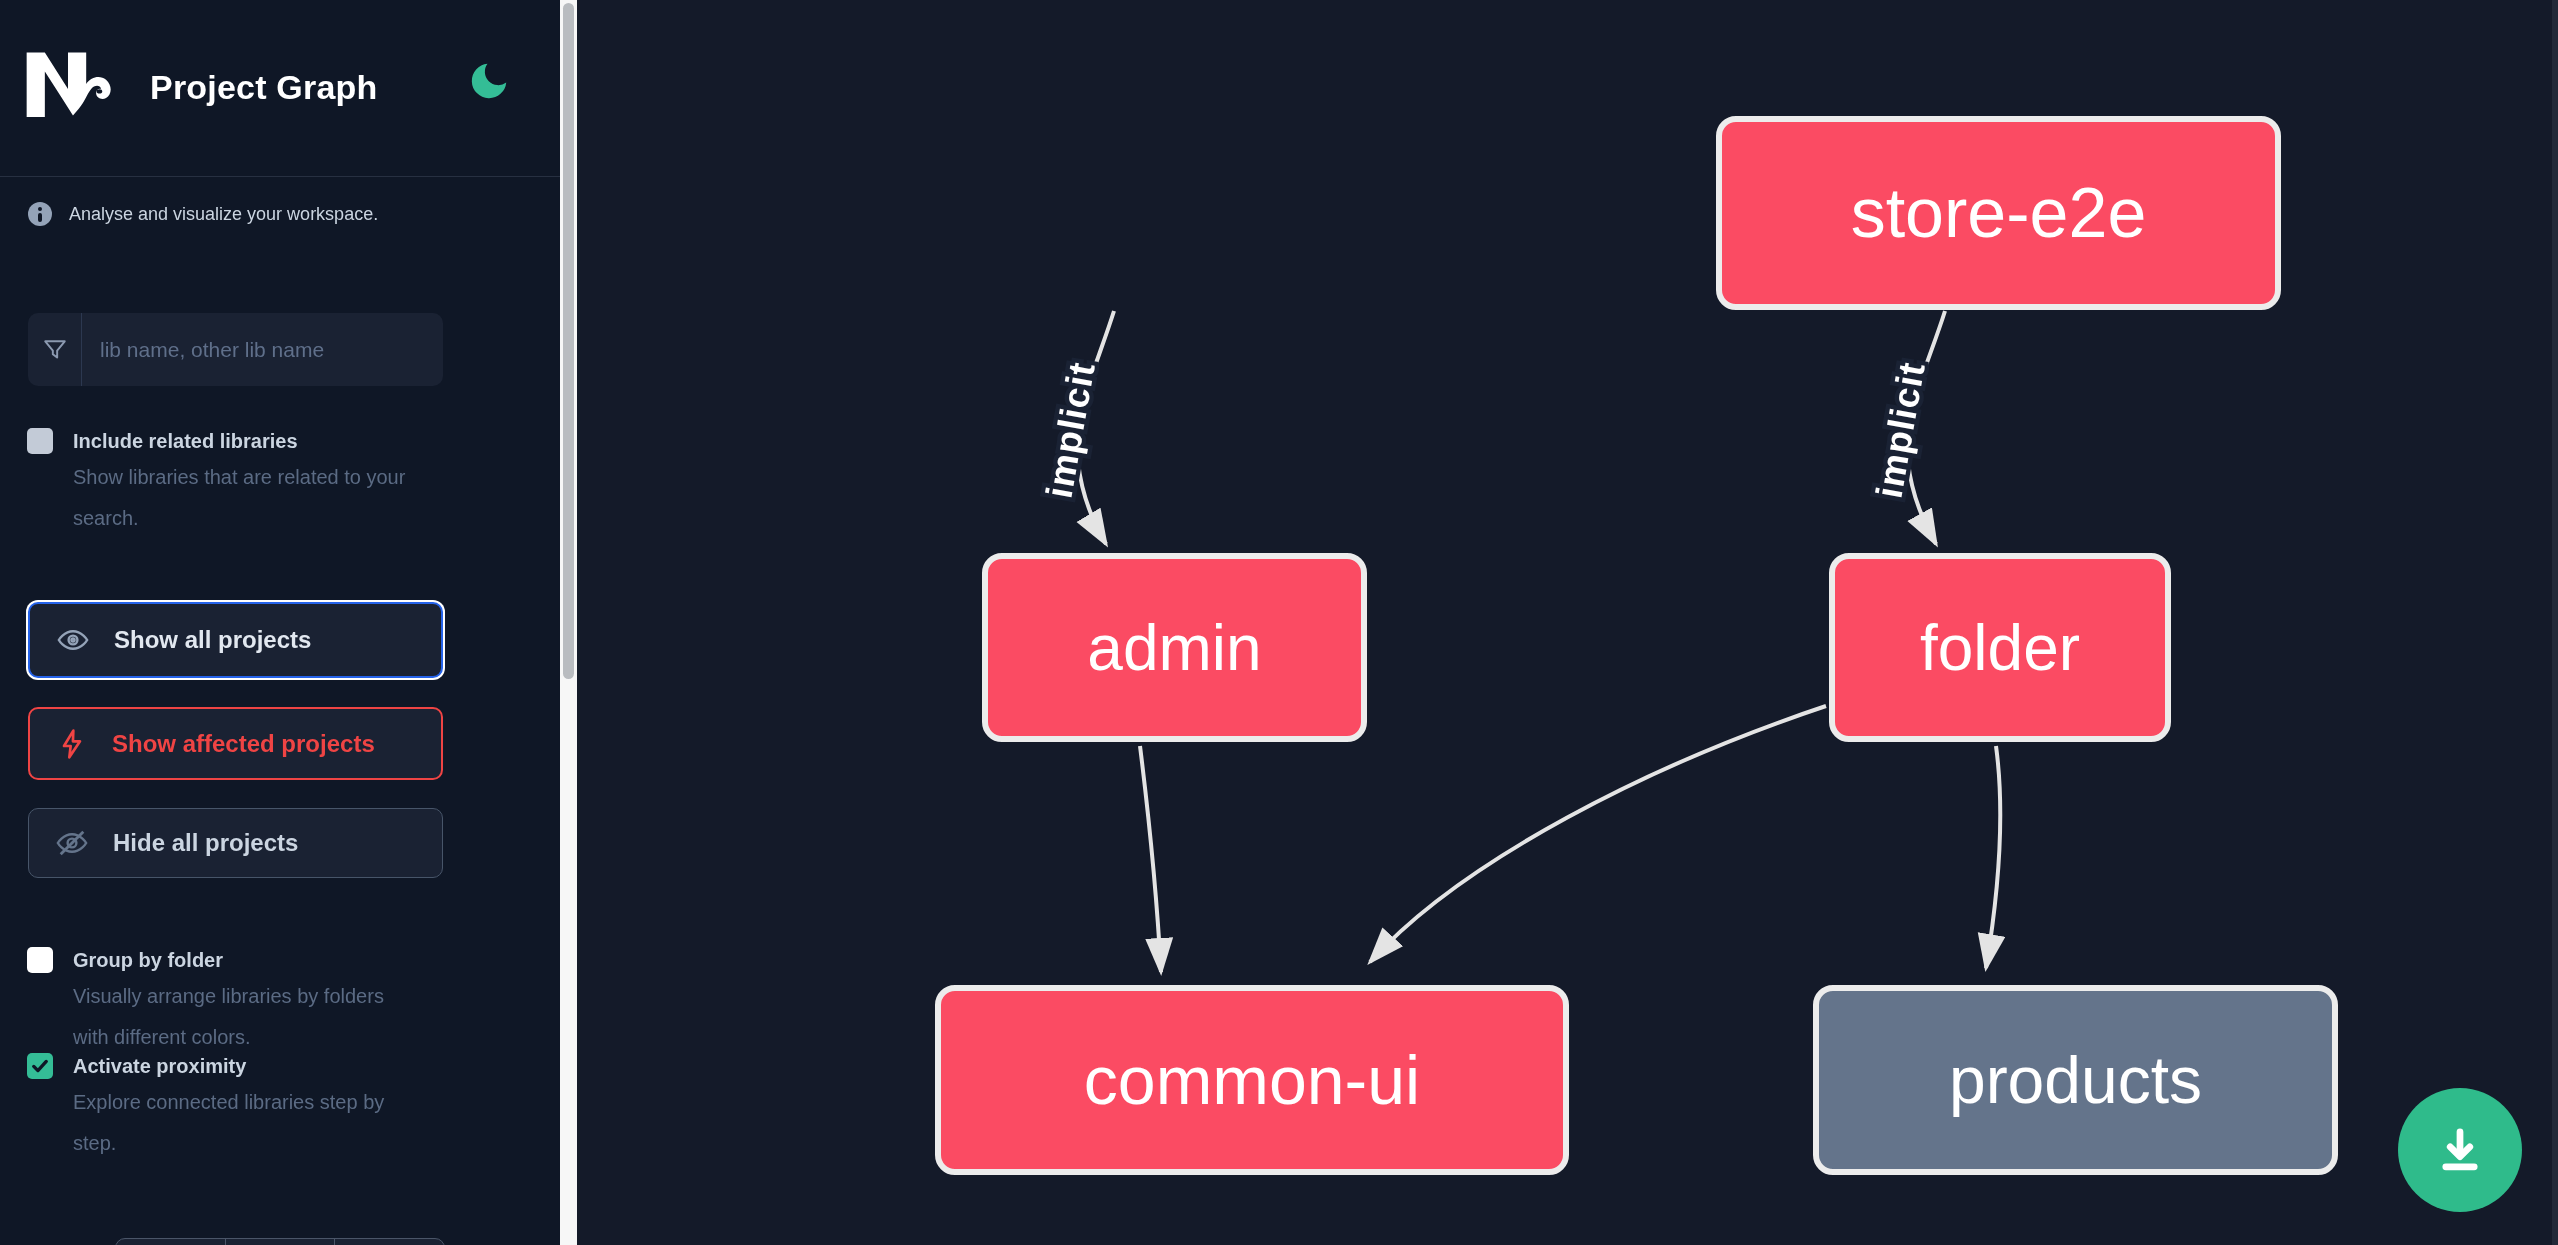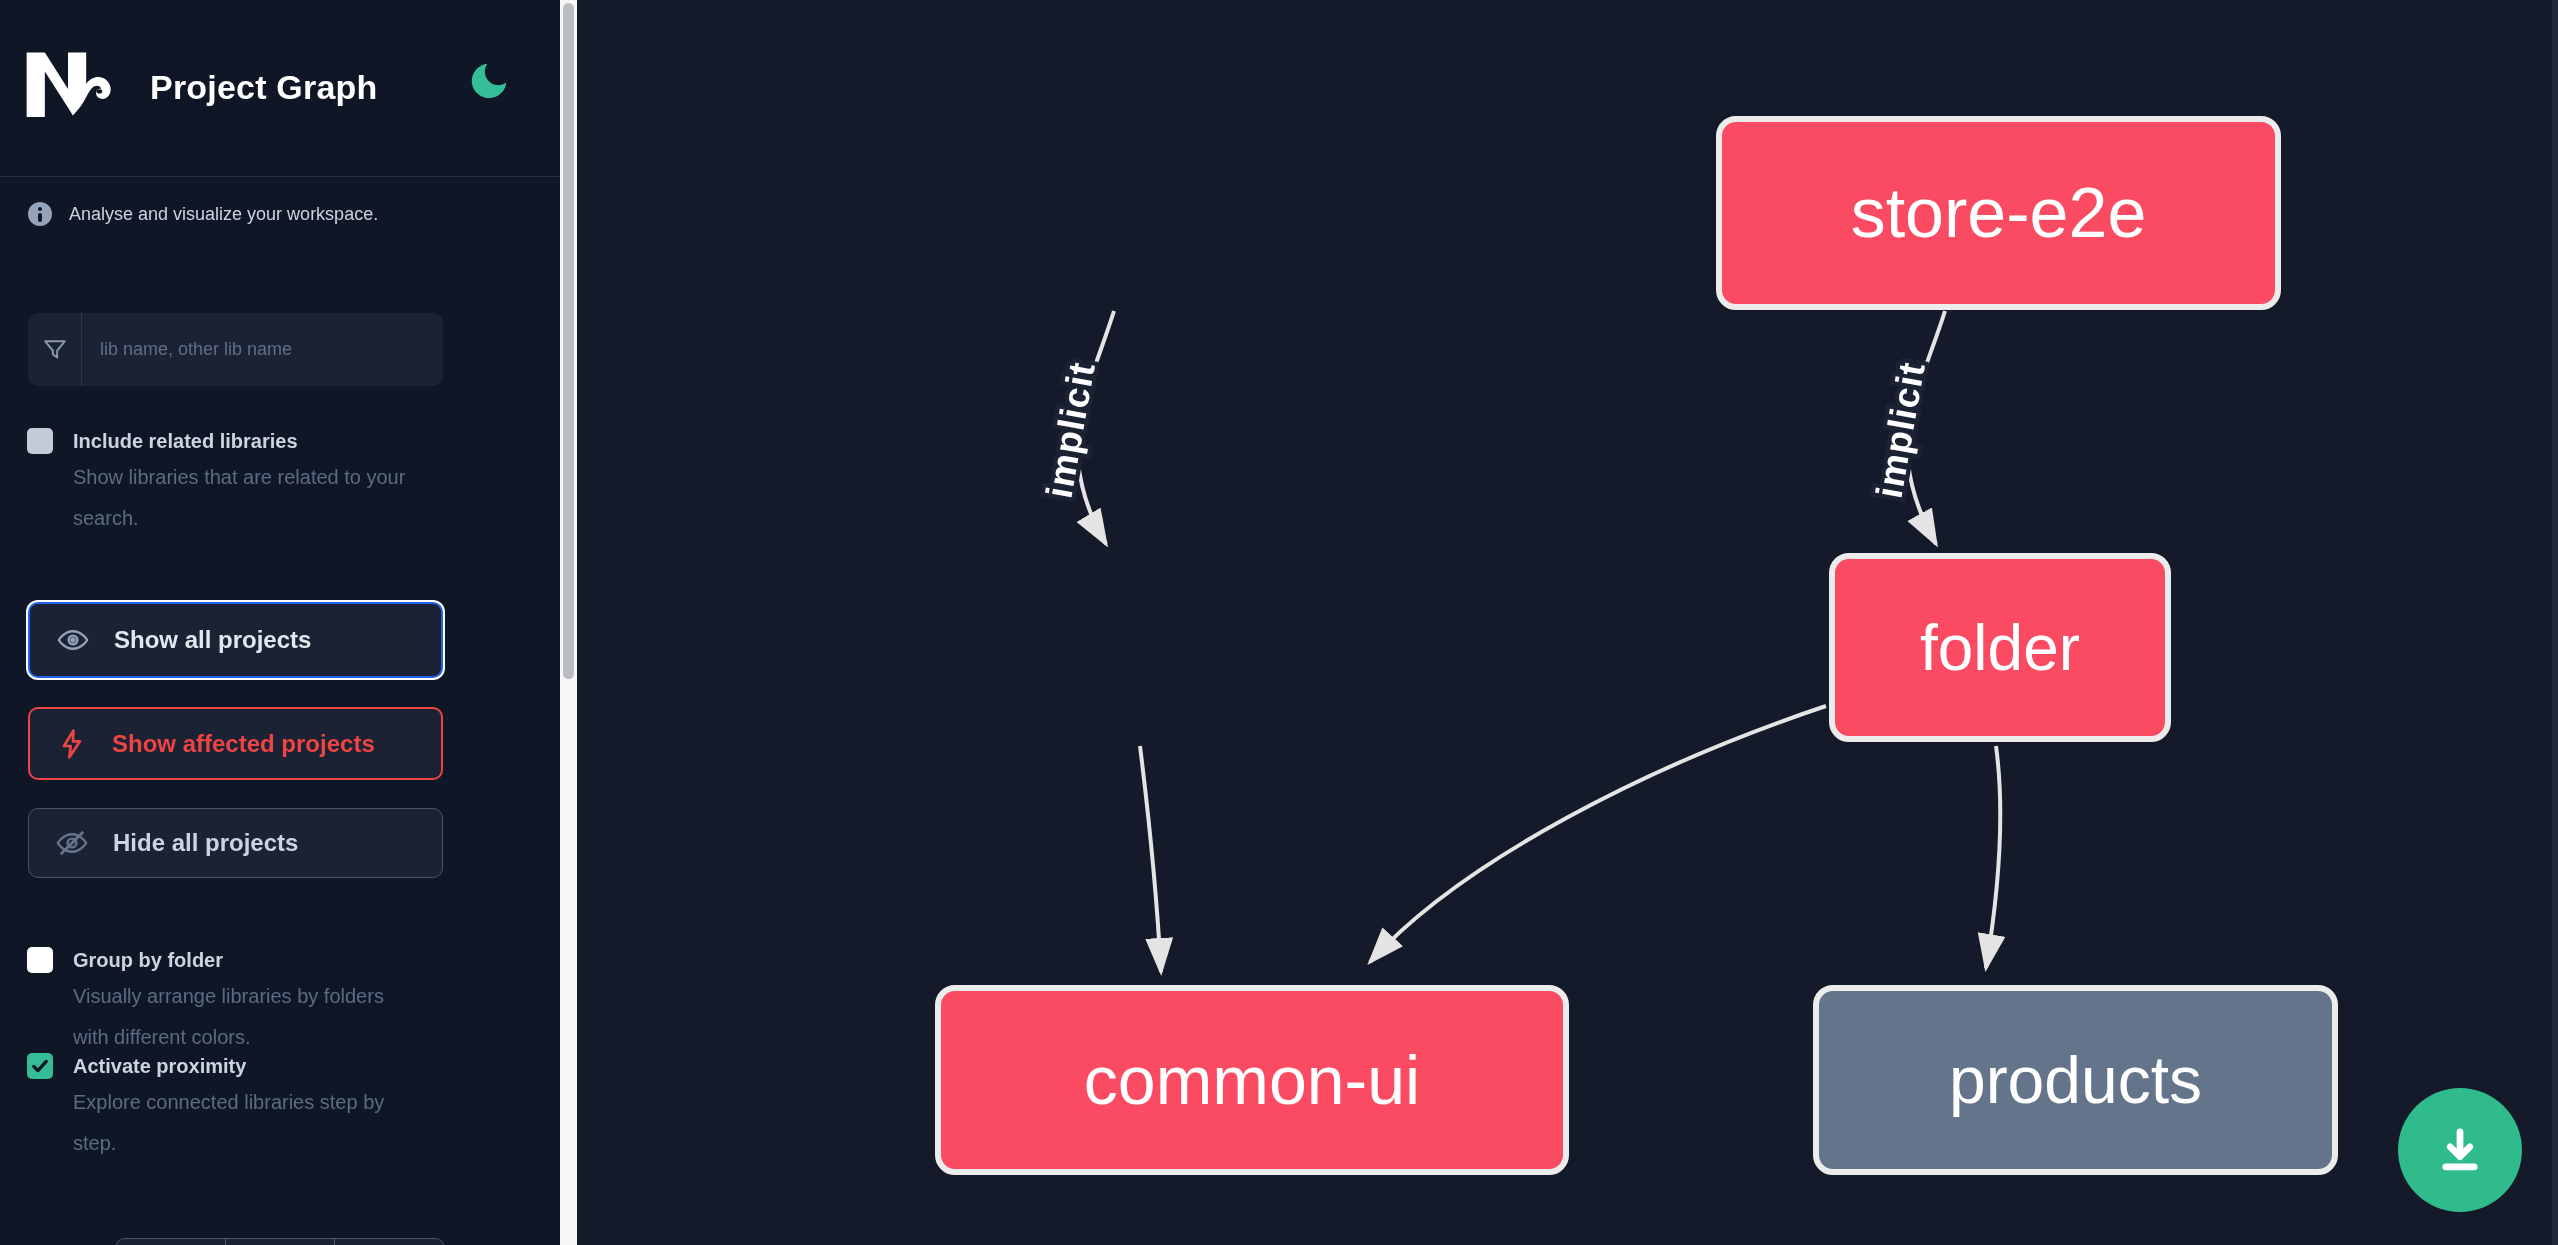--- a/index.html
+++ b/index.html
@@ -14,21 +14,21 @@
   .moon-btn{position:absolute;left:466px;top:58px;width:46px;height:46px;cursor:pointer;}
 
   .tagline-row{position:absolute;left:28px;top:202px;display:flex;align-items:center;gap:17px;}
   .info-badge{width:24px;height:24px;border-radius:50%;background:#94a3b8;position:relative;flex:0 0 auto;}
   .info-badge:before{content:"";position:absolute;left:10px;top:5px;width:4px;height:4px;border-radius:50%;background:#0f1726;}
   .info-badge:after{content:"";position:absolute;left:10px;top:11px;width:4px;height:9px;border-radius:2px;background:#0f1726;}
   .tagline{color:#cbd5e1;font-size:18px;}
 
   .search-box{position:absolute;left:28px;top:313px;width:415px;height:73px;background:#1a2233;border-radius:10px;display:flex;align-items:stretch;overflow:hidden;}
   .search-funnel{width:54px;display:flex;align-items:center;justify-content:center;border-right:1px solid #2c3850;flex:0 0 auto;}
-  .search-input{flex:1;background:transparent;border:none;outline:none;color:#a3a3a3;font-size:18px;padding:0 18px;}
+  .search-input{flex:1;background:transparent;border:none;outline:none;color:#a3a3a3;font-size:21px;padding:0 18px;}
   .search-input::placeholder{color:#5f6f8a;}
 
   .opt{position:absolute;left:27px;width:420px;}
   .opt-box{position:absolute;left:0;top:3px;width:26px;height:26px;border-radius:5px;}
   .opt-box.plain{background:#c3cbd7;}
   .opt-box.white{background:#ffffff;}
   .opt-box.green{background:#34bd96;display:flex;align-items:center;justify-content:center;}
   .opt-label{margin-left:46px;color:#cbd5e1;font-size:20px;font-weight:700;line-height:32px;}
   .opt-desc{margin-left:46px;color:#5b6b84;font-size:20px;line-height:41px;width:350px;}
 
@@ -87,20 +87,23 @@
       <path d="M1826,706 C1652,764 1462,860 1370,962" marker-end="url(#arrow)"></path>
       <path d="M1996,746 C2006,820 1997,902 1986,968" marker-end="url(#arrow)"></path>
     </g>
     <text class="edge-label-text" text-anchor="middle" transform="translate(1083,432) rotate(-80)">implicit</text>
     <text class="edge-label-text" text-anchor="middle" transform="translate(1913,432) rotate(-80)">implicit</text>
   </svg>
 
   <div class="node pink n-store-e2e">
     <span>store-e2e</span>
   </div>
+  <div class="node pink n-admin">
+    <span>admin</span>
+  </div>
   <div class="node pink n-store">
     <span>folder</span>
   </div>
   <div class="node gray n-products">
     <span>products</span>
   </div>
   <div class="node pink n-common-ui">
     <span>common-ui</span>
   </div>
 

